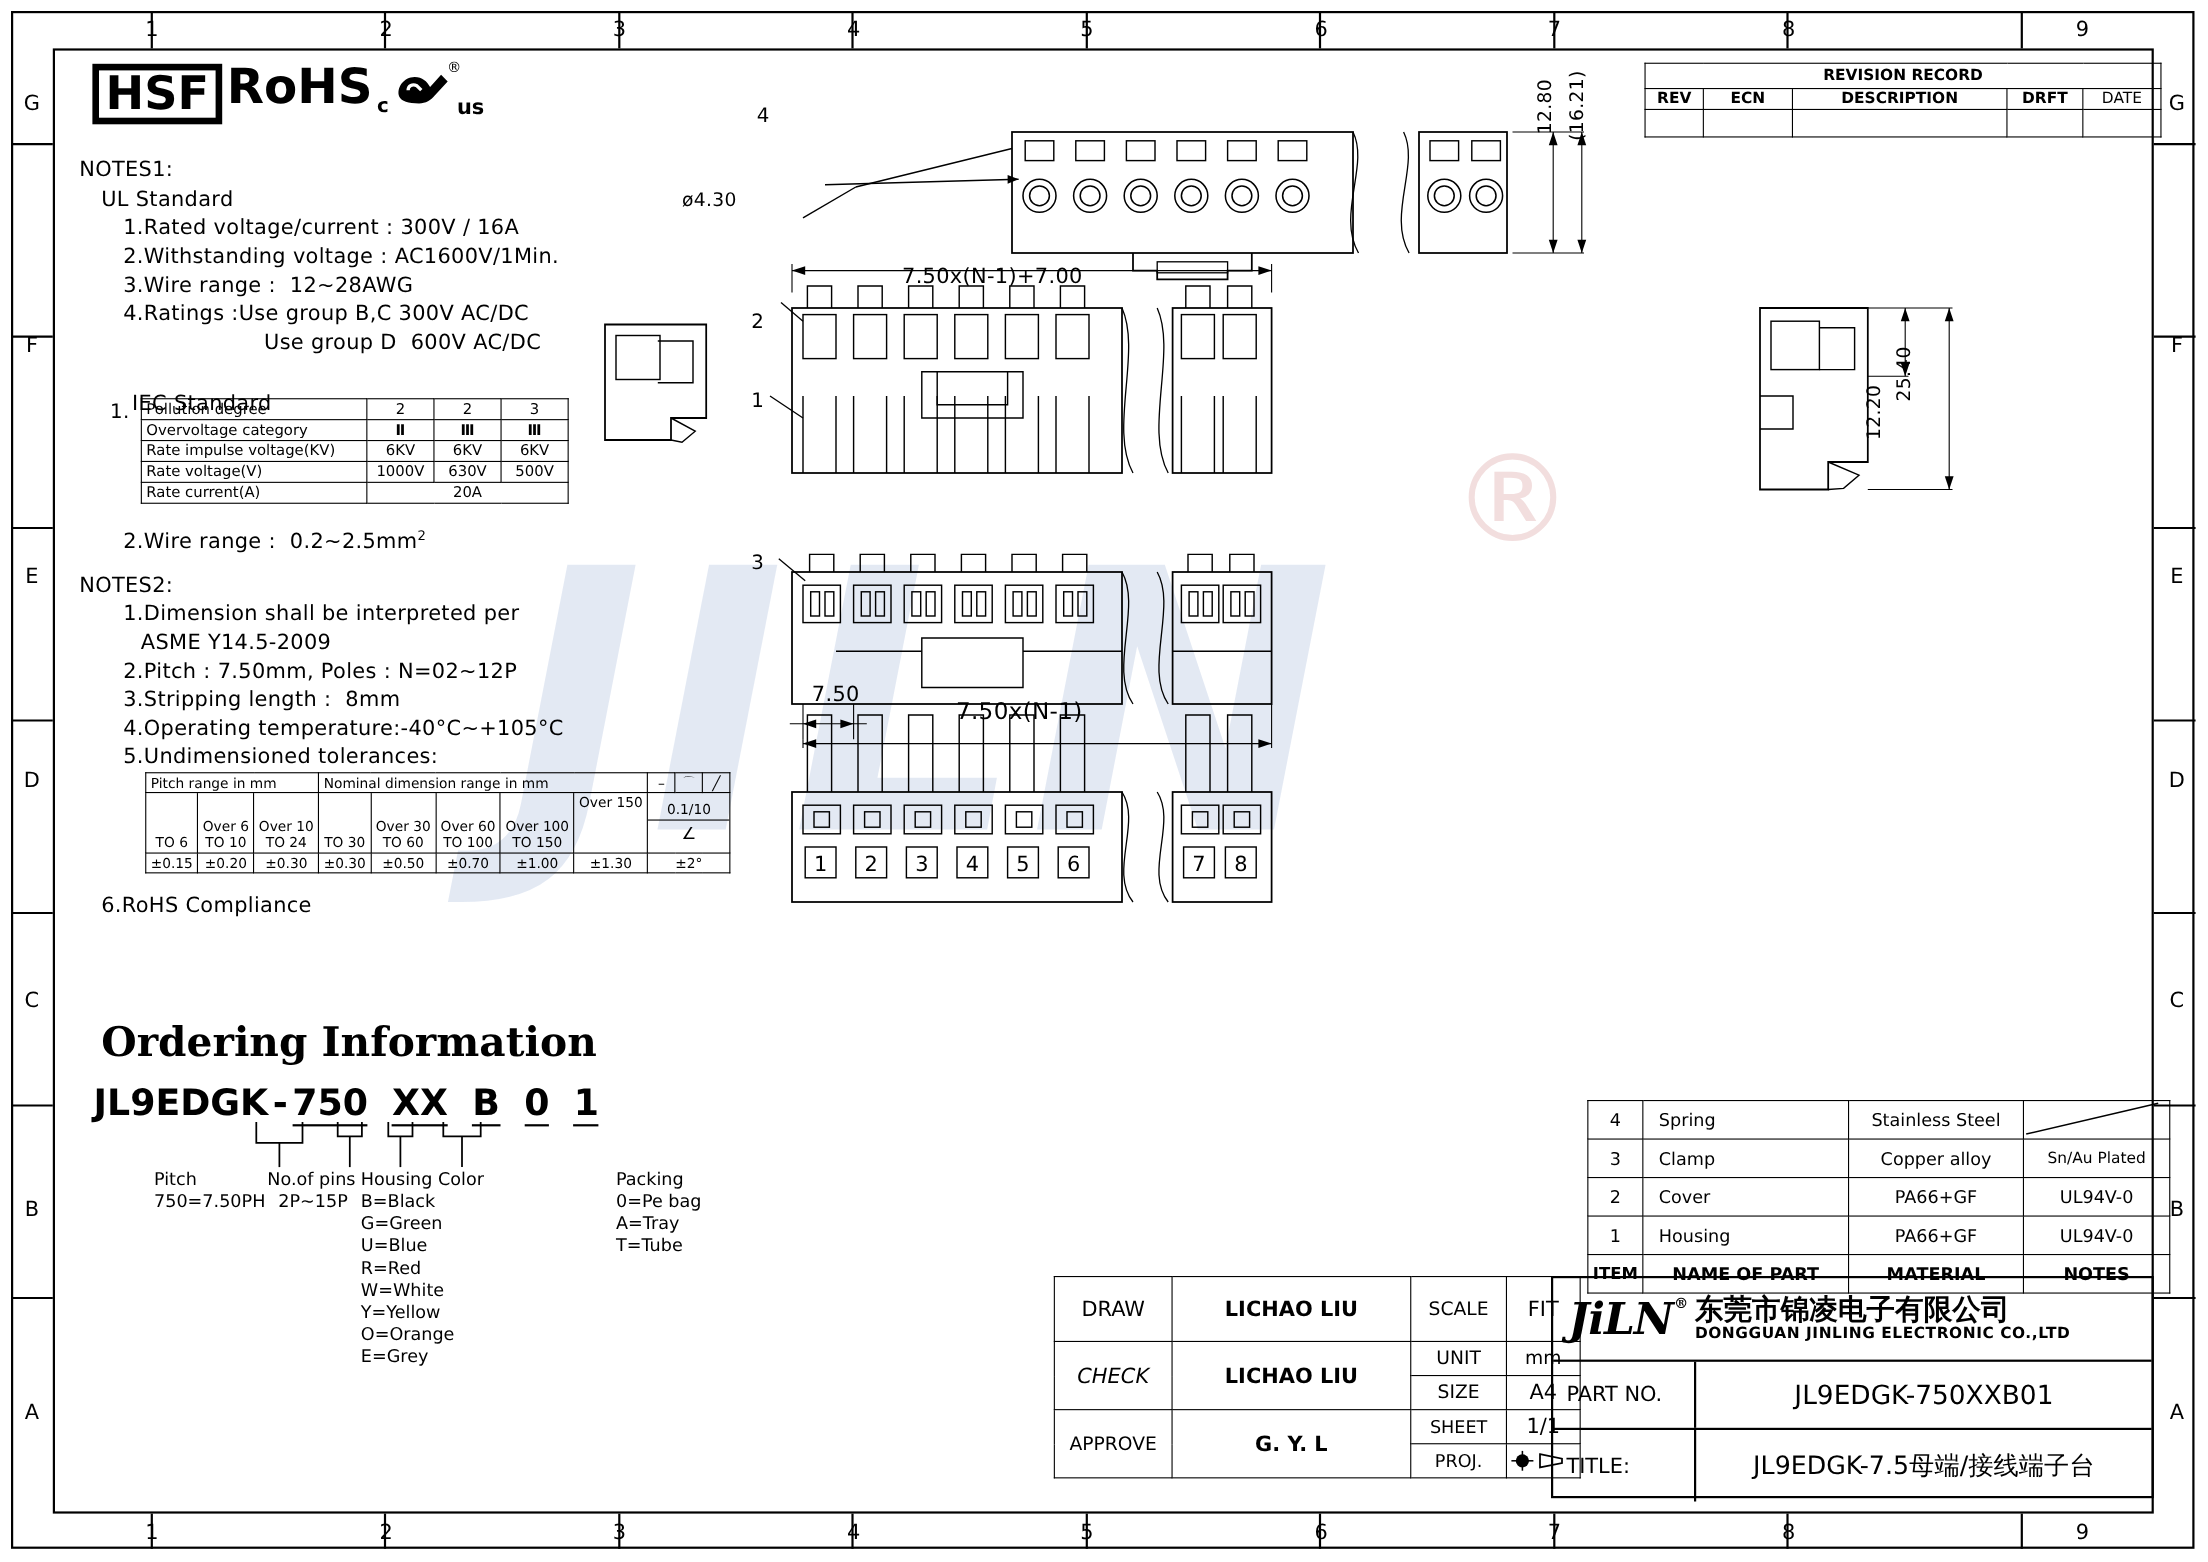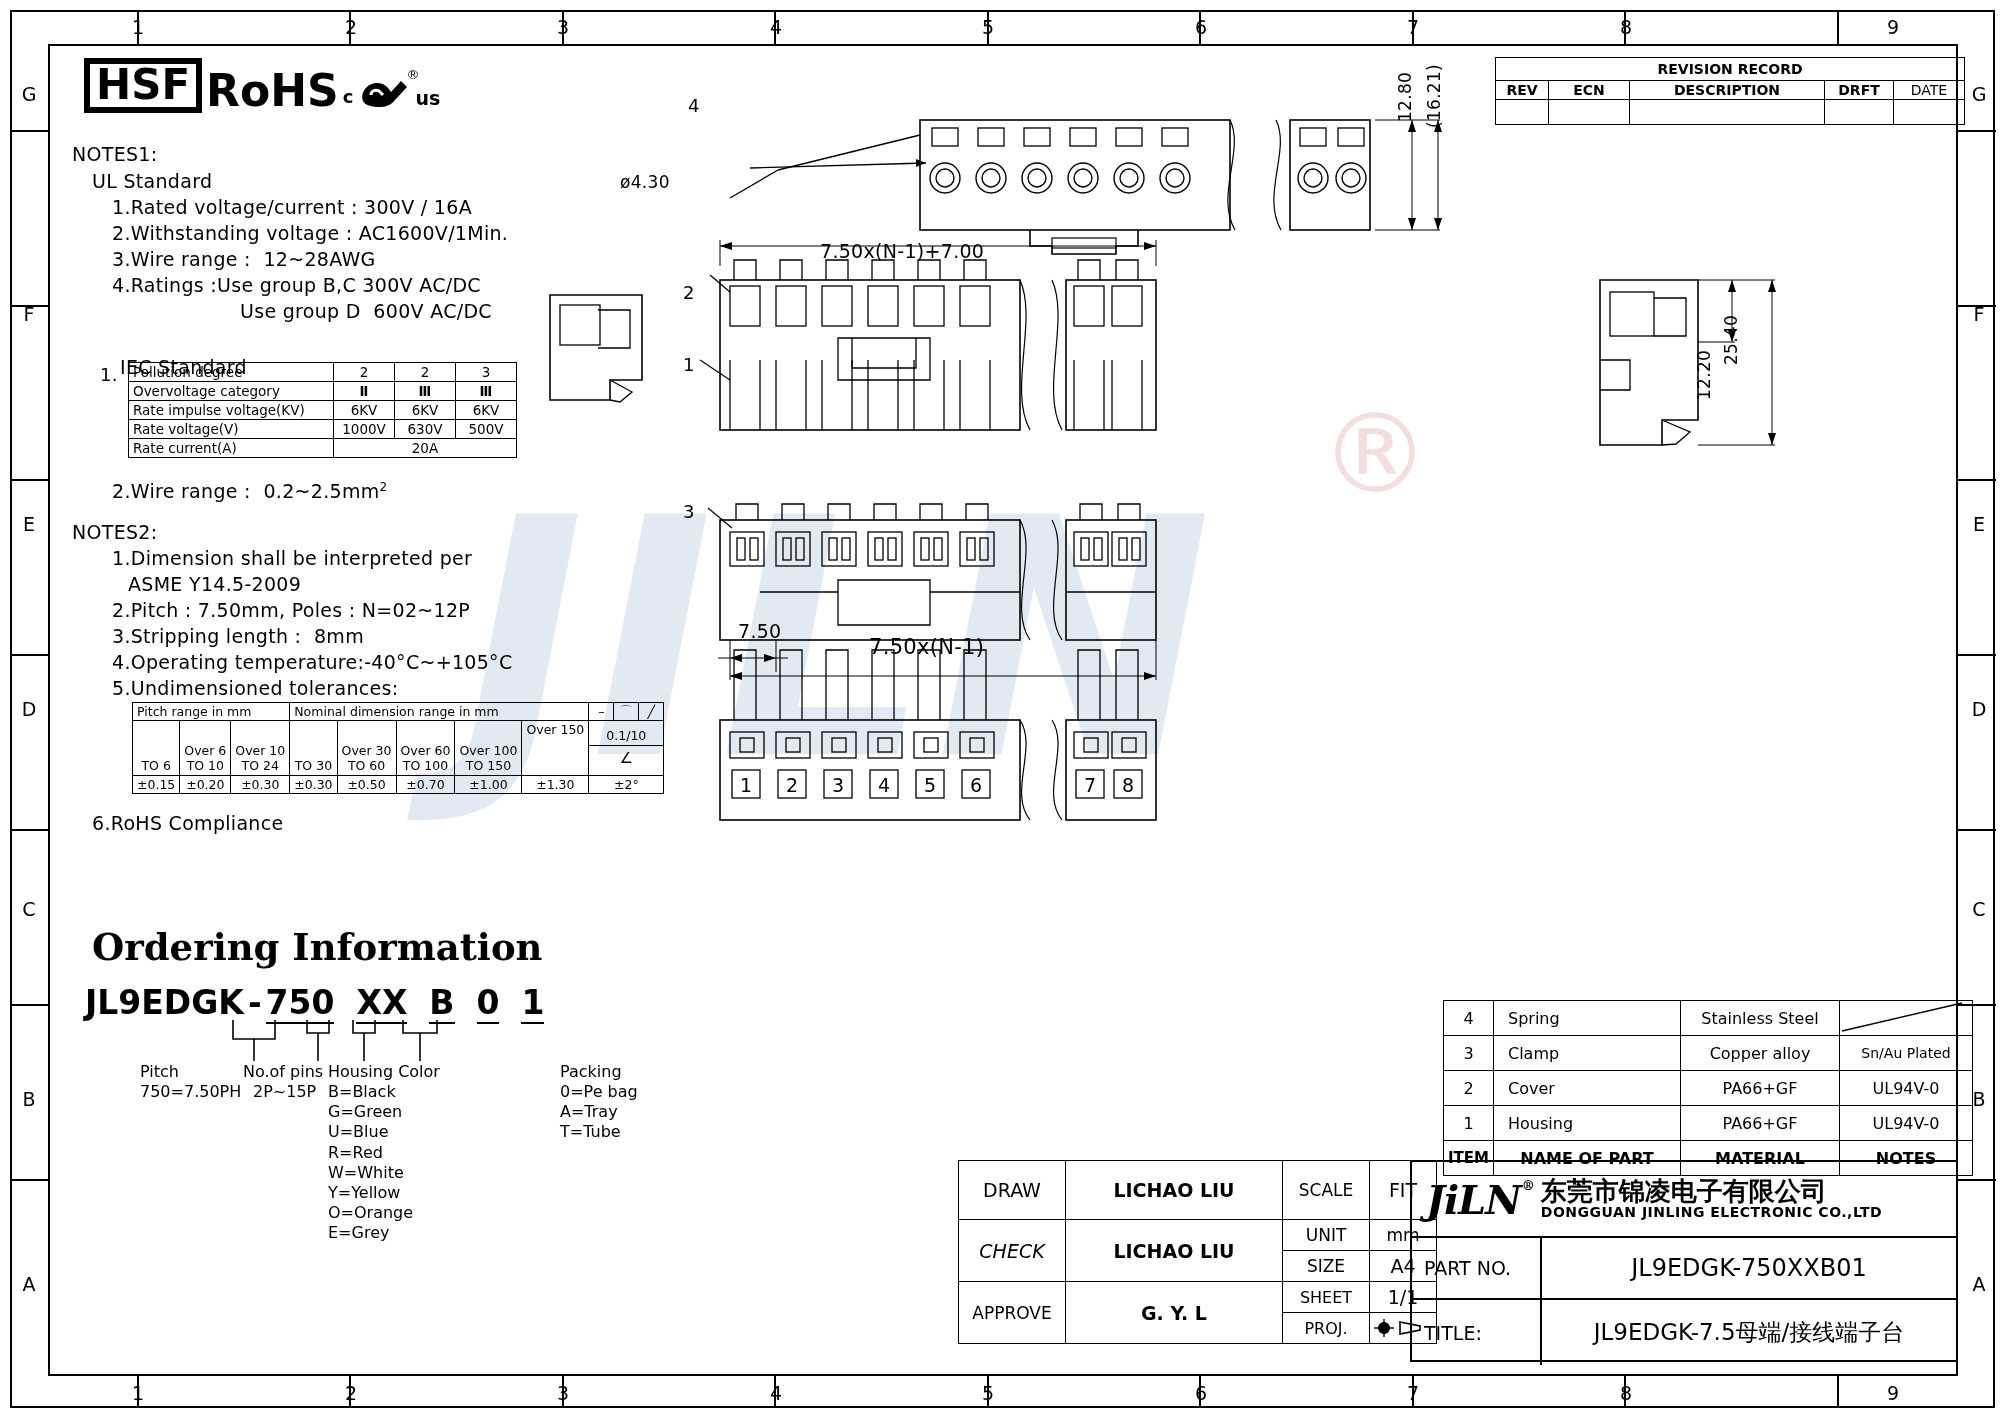--- a/index.html
+++ b/index.html
@@ -114,21 +114,21 @@
   <div class="zone" style="left:12px;top:1275px;width:34px;">A</div>
 
   <div class="zone" style="left:1962px;top:85px;width:34px;">G</div>
   <div class="zone" style="left:1962px;top:305px;width:34px;">F</div>
   <div class="zone" style="left:1962px;top:515px;width:34px;">E</div>
   <div class="zone" style="left:1962px;top:700px;width:34px;">D</div>
   <div class="zone" style="left:1962px;top:900px;width:34px;">C</div>
   <div class="zone" style="left:1962px;top:1090px;width:34px;">B</div>
   <div class="zone" style="left:1962px;top:1275px;width:34px;">A</div>
 
-  <div class="abs" style="left:84px;top:58px;display:flex;align-items:flex-end;gap:4px;">
+  <div class="abs" style="left:84px;top:58px;display:flex;align-items:flex-start;gap:4px;">
     <div class="hsfbox">HSF</div>
     <div style="font-weight:bold;font-size:44px;line-height:1;">RoHS</div>
     <div style="font-size:18px;align-self:flex-end;padding-bottom:6px;font-weight:bold;">c</div>
     <div style="position:relative;">
       <svg width="54" height="42" viewBox="0 0 54 42">
         <path d="M6 30 C3 22, 10 12, 20 12 C27 12, 31 16, 34 21 L44 10 L50 16 L38 29 C35 33, 30 36, 24 36 C14 36, 8 34, 6 30 Z" fill="#000"></path>
         <path d="M14 24 C14 20, 18 18, 22 20 L26 24" stroke="#fff" stroke-width="3" fill="none"></path>
       </svg>
       <span style="position:absolute;right:-8px;top:-4px;font-size:13px;">®</span>
     </div>

